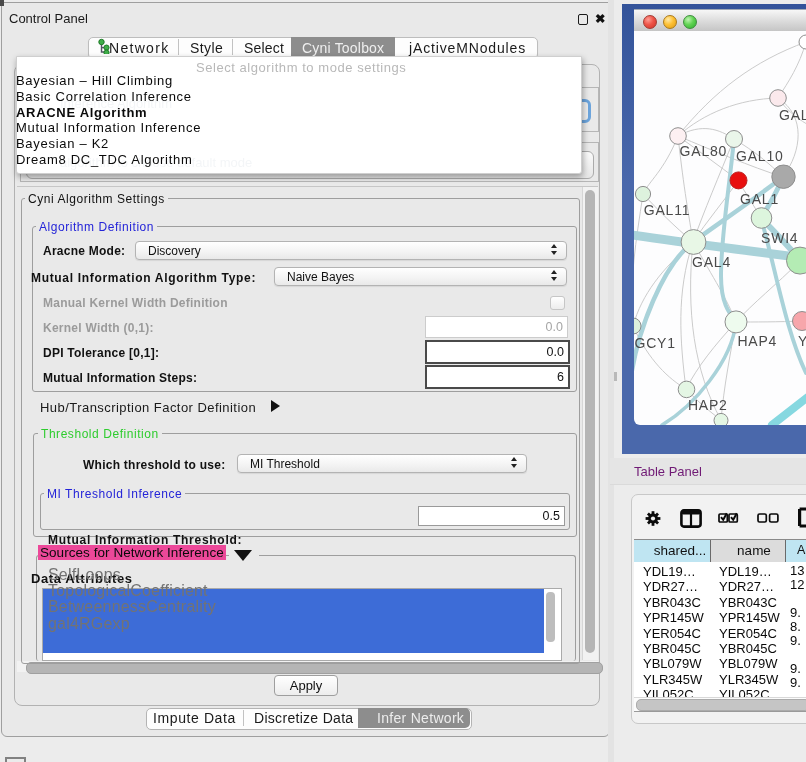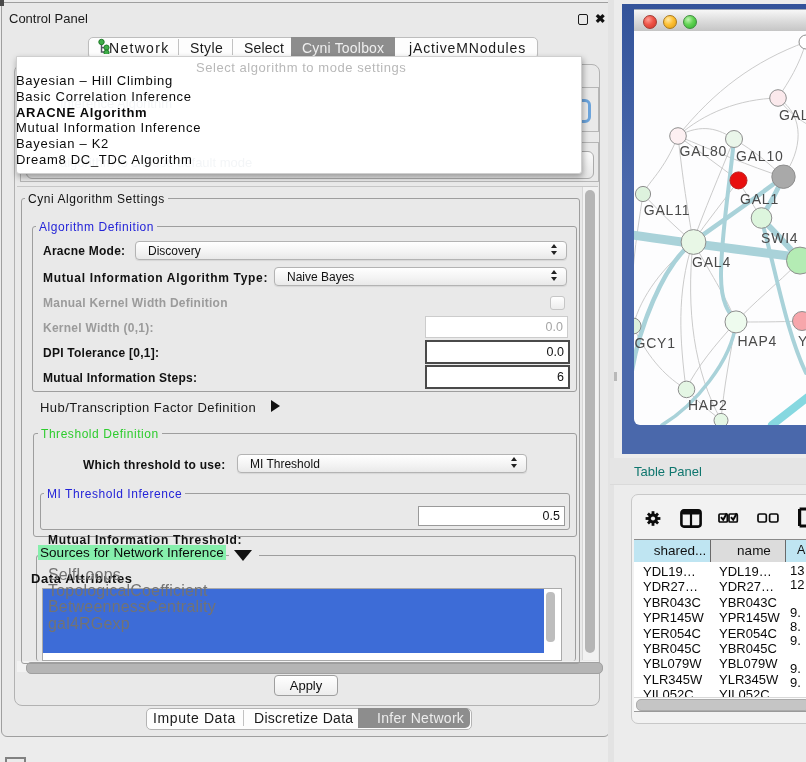--- a/index.html
+++ b/index.html
@@ -74,21 +74,21 @@
 
 <div class="lbl" style="left:43px;top:244px;">Aracne Mode:</div>
 <div class="combo" style="left:135px;top:241px;width:430px;height:17px;">
   <div class="ctext">Discovery</div>
   <div class="carr" style="top:2px;">
       <div class="up"></div>
       <div class="dn"></div>
     </div>
 </div>
 
-<div class="lbl" style="left:43px;top:271px;letter-spacing:0.68px;">Mutual Information Algorithm Type:</div>
+<div class="lbl" style="left:31px;top:271px;letter-spacing:0.68px;">Mutual Information Algorithm Type:</div>
 <div class="combo" style="left:274px;top:267px;width:291px;height:17px;">
   <div class="ctext">Naive Bayes</div>
   <div class="carr" style="top:2px;">
       <div class="up"></div>
       <div class="dn"></div>
     </div>
 </div>
 
 <div class="lbl dis" style="left:43px;top:296px;">Manual Kernel Width Definition</div>
 <div class="abs" style="left:550px;top:296px;width:13px;height:12px;border:1px solid #c6c6c6;border-radius:3px;background:linear-gradient(#fff,#ededed);"></div>
@@ -122,21 +122,21 @@
 </div>
 
 <div class="gbox" style="left:40px;top:493px;width:528px;height:35px;"></div>
 <div class="gtitle" style="left:44px;top:487px;color:#2424d8;">MI Threshold Inference</div>
 
 <div class="lbl" style="left:48px;top:509px;letter-spacing:0.72px;margin-top:24px;">Mutual Information Threshold:</div>
 <div class="field" style="left:418px;top:506px;width:141px;height:18px;line-height:18px;
      border:1px solid #9a9a9a;padding-right:4px;">0.5</div>
 
 <div class="gbox" style="left:36px;top:555px;width:538px;height:105px;border-bottom:none;"></div>
-<div class="abs" style="left:38px;top:545px;font-size:13.5px;letter-spacing:0.05px;color:#0a0a0a;background:#86efac;padding:0 2px;white-space:nowrap;">Sources for Network Inference</div>
+<div class="abs" style="left:38px;top:545px;font-size:13.5px;letter-spacing:0.05px;color:#0a0a0a;background:#ec4899;padding:0 2px;white-space:nowrap;">Sources for Network Inference</div>
 <div class="abs" style="left:229px;top:546px;width:30px;height:16px;background:#e9e9e9;"></div>
 <div class="abs" style="left:234px;top:550px;width:0;height:0;border-left:9px solid transparent;
      border-right:9px solid transparent;border-top:11px solid #111;"></div>
 
 <div class="lbl" style="left:31px;top:571px;font-size:13px;letter-spacing:0.6px;">Data Attributes</div>
 <div class="abs" style="left:42px;top:588px;width:518px;height:71px;background:#fff;border:1px solid #aaa;"></div>
 <div class="abs" style="left:43px;top:589px;width:501px;height:64px;background:#3d6cd7;"></div>
 <div class="abs" style="left:48px;top:567px;font-size:16px;letter-spacing:0.2px;color:#737373;line-height:16.2px;">SelfLoops<br>TopologicalCoefficient<br>BetweennessCentrality<br>gal4RGexp</div>
 <div class="abs" style="left:546px;top:592px;width:9px;height:50px;background:#bdbdbd;border-radius:4px;"></div>
 
@@ -247,21 +247,21 @@
     <text x="127" y="212">SWI4</text>
     <text x="58" y="236">GAL4</text>
     <text x="103.4" y="314.5">HAP4</text>
     <text x="164" y="314.5">Y</text>
     <text x="0.5" y="316.5">GCY1</text>
     <text x="53.9" y="378.5">HAP2</text>
   </g>
 </svg>
 
 <div class="abs" style="left:610px;top:458px;width:196px;height:26px;background:#e5e5e5;border-bottom:1px solid #dadada;"></div>
-<div class="abs" style="left:634px;top:464px;font-size:13px;color:#0f766e;">Table Panel</div>
+<div class="abs" style="left:634px;top:464px;font-size:13px;color:#701a75;">Table Panel</div>
 
 <div class="abs" style="left:631px;top:494px;width:180px;height:228px;background:#f2f2f2;
      border:1px solid #c8c8c8;border-radius:7px;"></div>
 
 <svg class="abs" style="left:645px;top:511px;" width="16" height="15" viewBox="0 0 16 15">
   <g fill="#0a0a0a">
     <circle cx="8" cy="7.5" r="4.9"></circle>
     <rect x="6.6" y="0.2" width="2.8" height="3.4"></rect>
     <rect x="6.6" y="11.4" width="2.8" height="3.4"></rect>
     <rect x="0.6" y="6.1" width="3.4" height="2.8"></rect>

